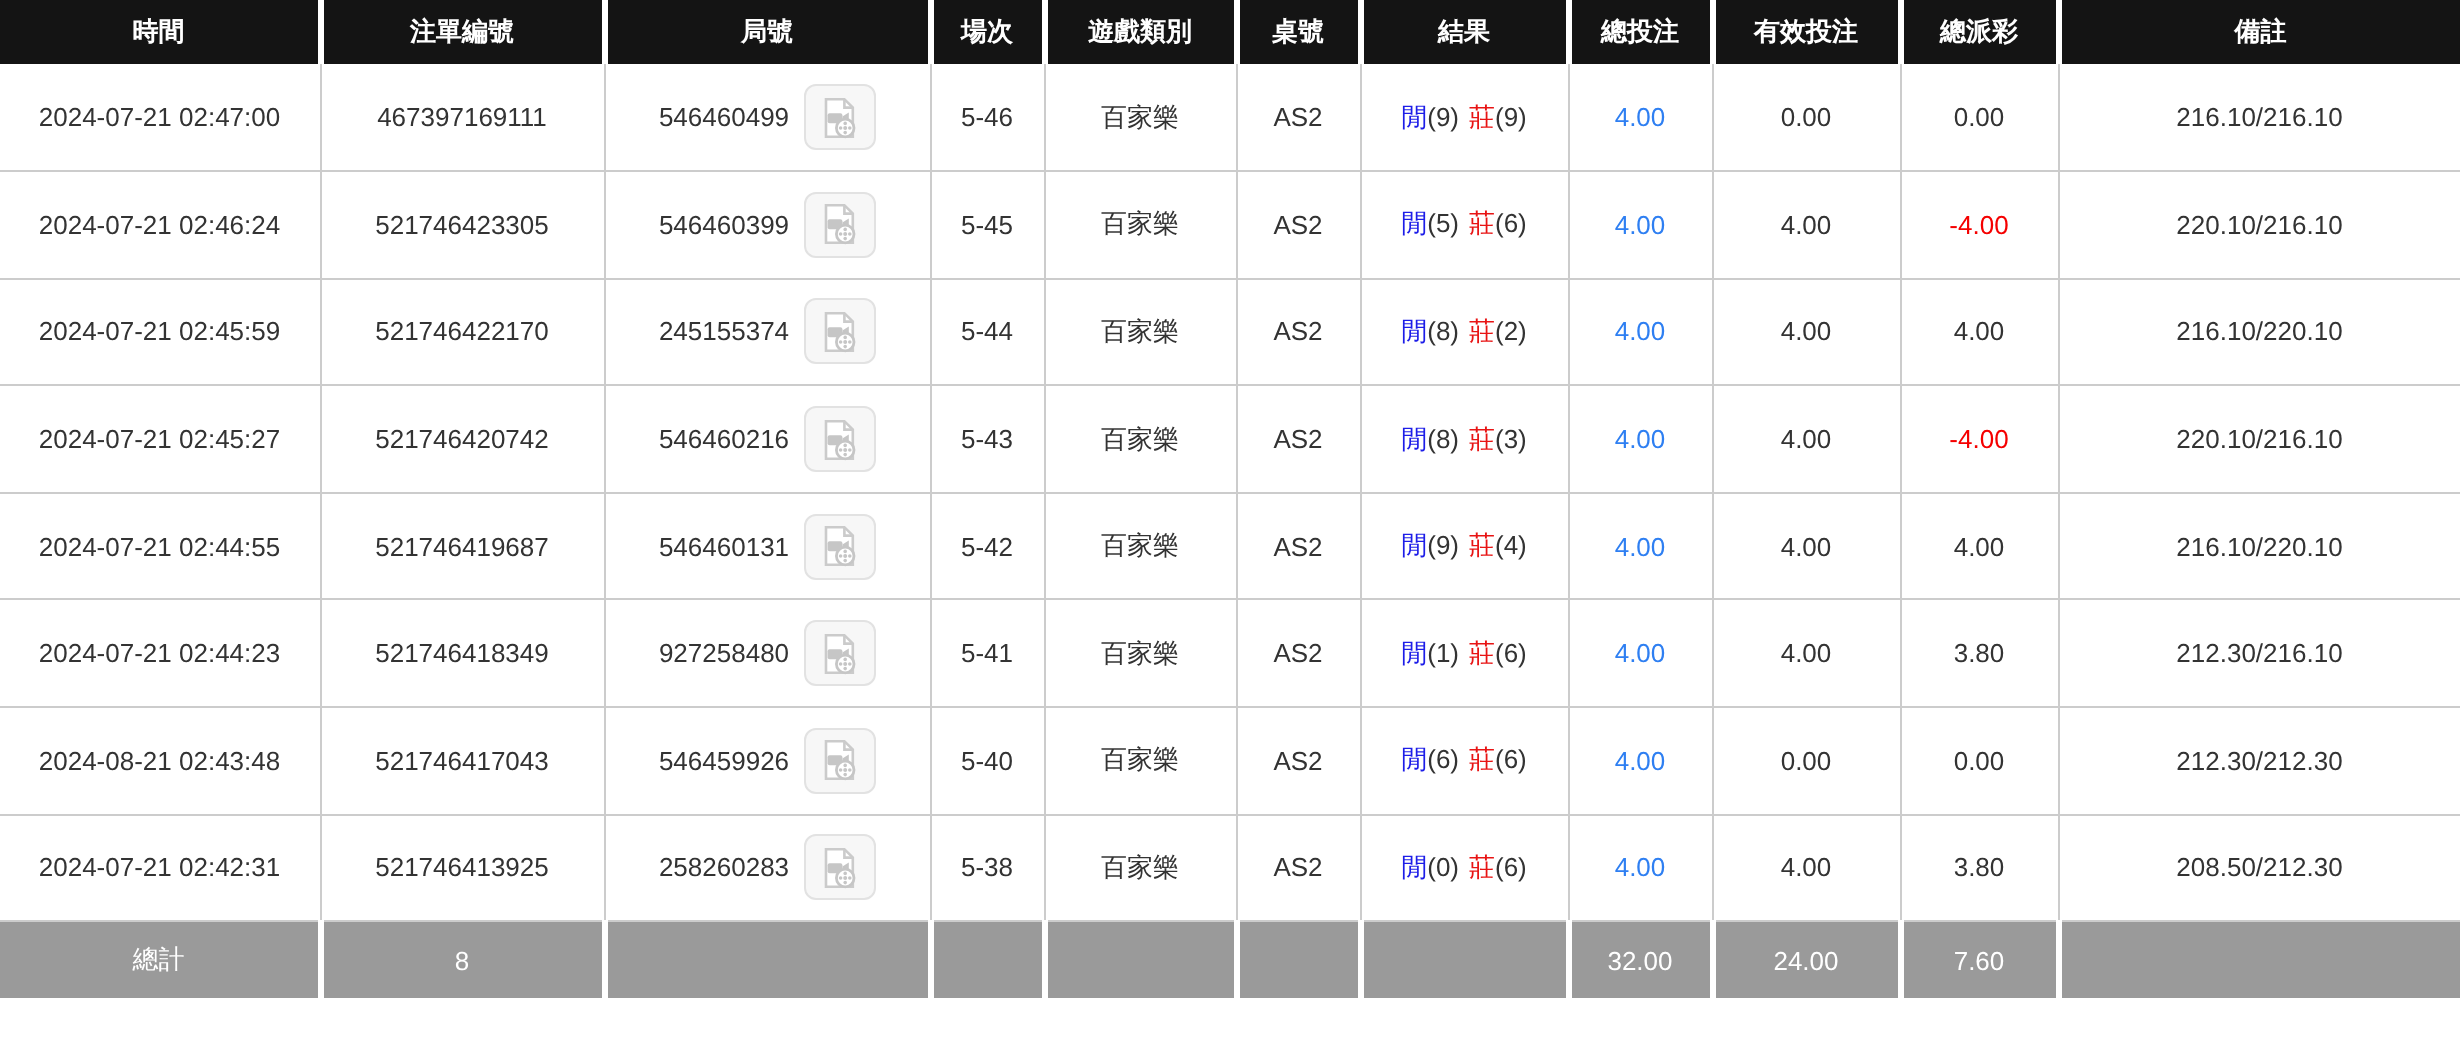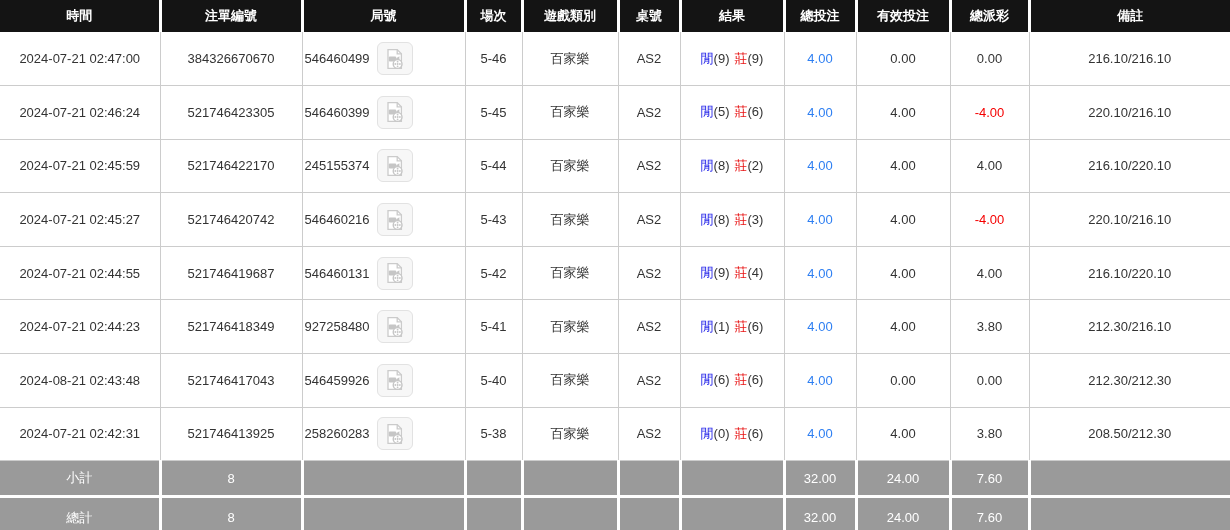--- a/index.html
+++ b/index.html
@@ -24,21 +24,21 @@
   tbody td {
     background: #ffffff;
     color: var(--text, #333333);
     font-size: 13px; text-align: center; vertical-align: middle;
     border-right: 1px solid var(--border, #cccccc);
     border-bottom: 1px solid var(--border, #cccccc);
     height: 53.6px; padding: 0 2px;
     white-space: nowrap; overflow: hidden;
   }
   tbody td:last-child { border-right: none; }
-  .round-wrap { display: flex; align-items: center; justify-content: flex-start; gap: 7px; }
+  .round-wrap { display: flex; align-items: center; justify-content: center; gap: 7px; }
   .video-btn {
     width: 36px; height: 33px; padding: 0; margin: 0;
     background: #f7f7f7; border: 1px solid #e2e2e2; border-radius: 6px;
     display: inline-flex; align-items: center; justify-content: center;
     cursor: pointer;
   }
   .video-btn svg { display: block; }
   td.amount, span.amount { color: var(--amount-blue, #2e7ff2); }
   td.neg { color: var(--negative-red, #f50000); }
   span.player { color: var(--player-blue, #1d1de8); }
@@ -84,21 +84,21 @@
           <th>結果</th>
           <th>總投注</th>
           <th>有效投注</th>
           <th>總派彩</th>
           <th>備註</th>
         </tr>
     </thead>
     <tbody>
         <tr>
           <td>2024-07-21 02:47:00</td>
-          <td>384326670670</td>
+          <td>467397169111</td>
           <td>
             <div class="round-wrap">
               <span>546460499</span>
               <button class="video-btn">
   <svg width="24" height="24" viewBox="0 0 24 24" aria-hidden="true">
     <path d="M5 2.6 h9.2 l4.2 4.2 v14.6 H5 z" fill="#ffffff" stroke="#cbcbcb" stroke-width="1.3"></path>
     <path d="M14.2 2.6 v4.2 h4.2" fill="none" stroke="#cbcbcb" stroke-width="1.3"></path>
     <rect x="5.8" y="9.6" width="7.4" height="5" rx="1" fill="#c6c6c6"></rect>
     <path d="M13.2 11.2 l3.2-1.9 v5.4 l-3.2-1.9 z" fill="#c6c6c6"></path>
     <circle cx="14.6" cy="17" r="4.4" fill="#ffffff" stroke="#c6c6c6" stroke-width="1.4"></circle>
@@ -332,33 +332,20 @@
           <td>百家樂</td>
           <td>AS2</td>
           <td><span class="player">閒</span><span>(0)</span><span class="result-gap"></span><span class="banker">莊</span><span>(6)</span></td>
           <td class="amount">4.00</td>
           <td>4.00</td>
           <td>3.80</td>
           <td>208.50/212.30</td>
         </tr>
       </tbody>
     <tfoot>
-        <tr>
-          <td>小計</td>
-          <td>8</td>
-          <td></td>
-          <td></td>
-          <td></td>
-          <td></td>
-          <td></td>
-          <td>32.00</td>
-          <td>24.00</td>
-          <td>7.60</td>
-          <td></td>
-        </tr>
         <tr>
           <td>總計</td>
           <td>8</td>
           <td></td>
           <td></td>
           <td></td>
           <td></td>
           <td></td>
           <td>32.00</td>
           <td>24.00</td>

